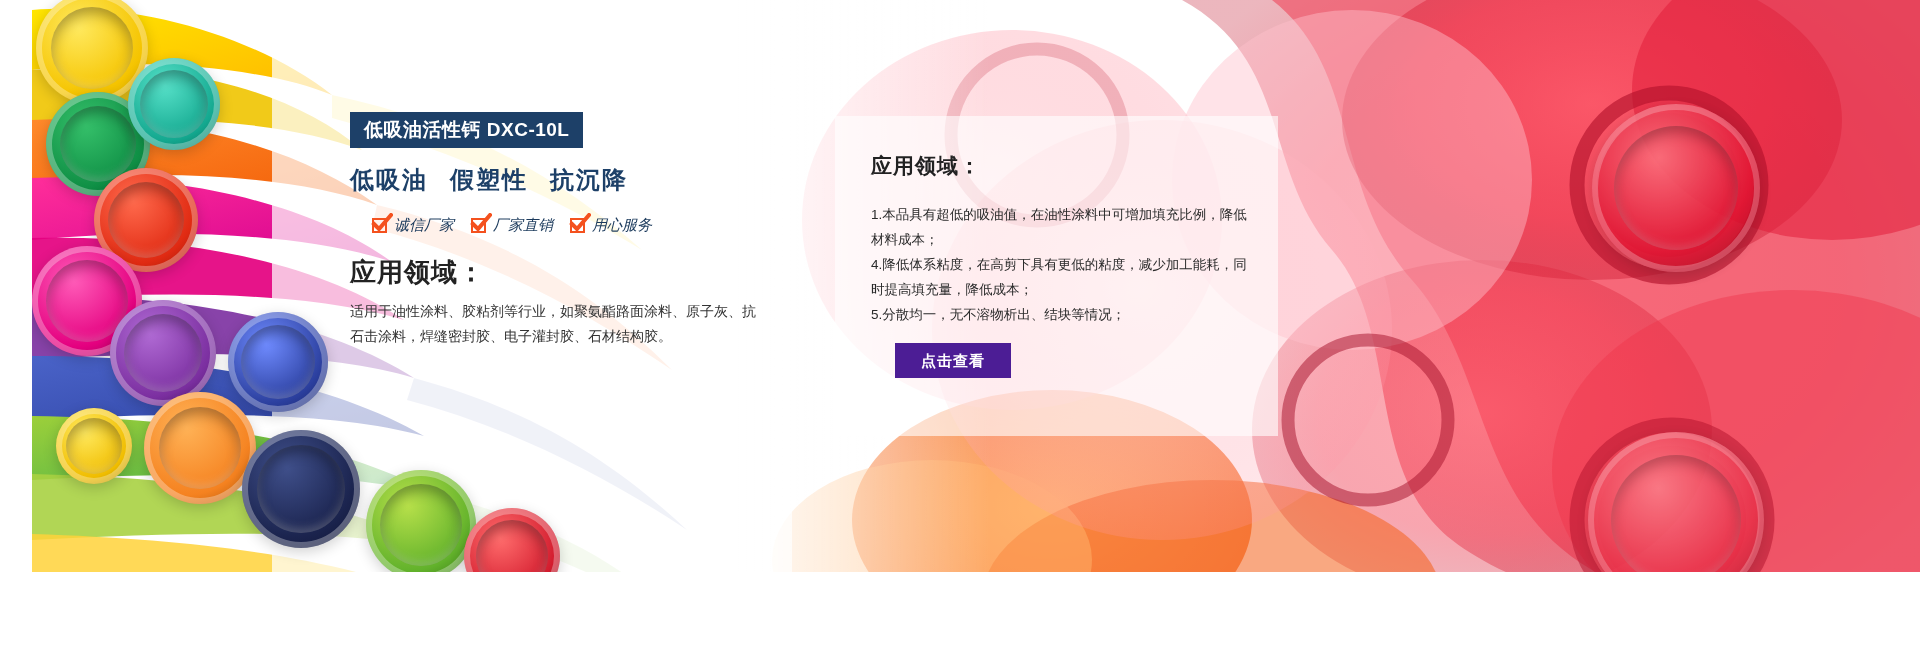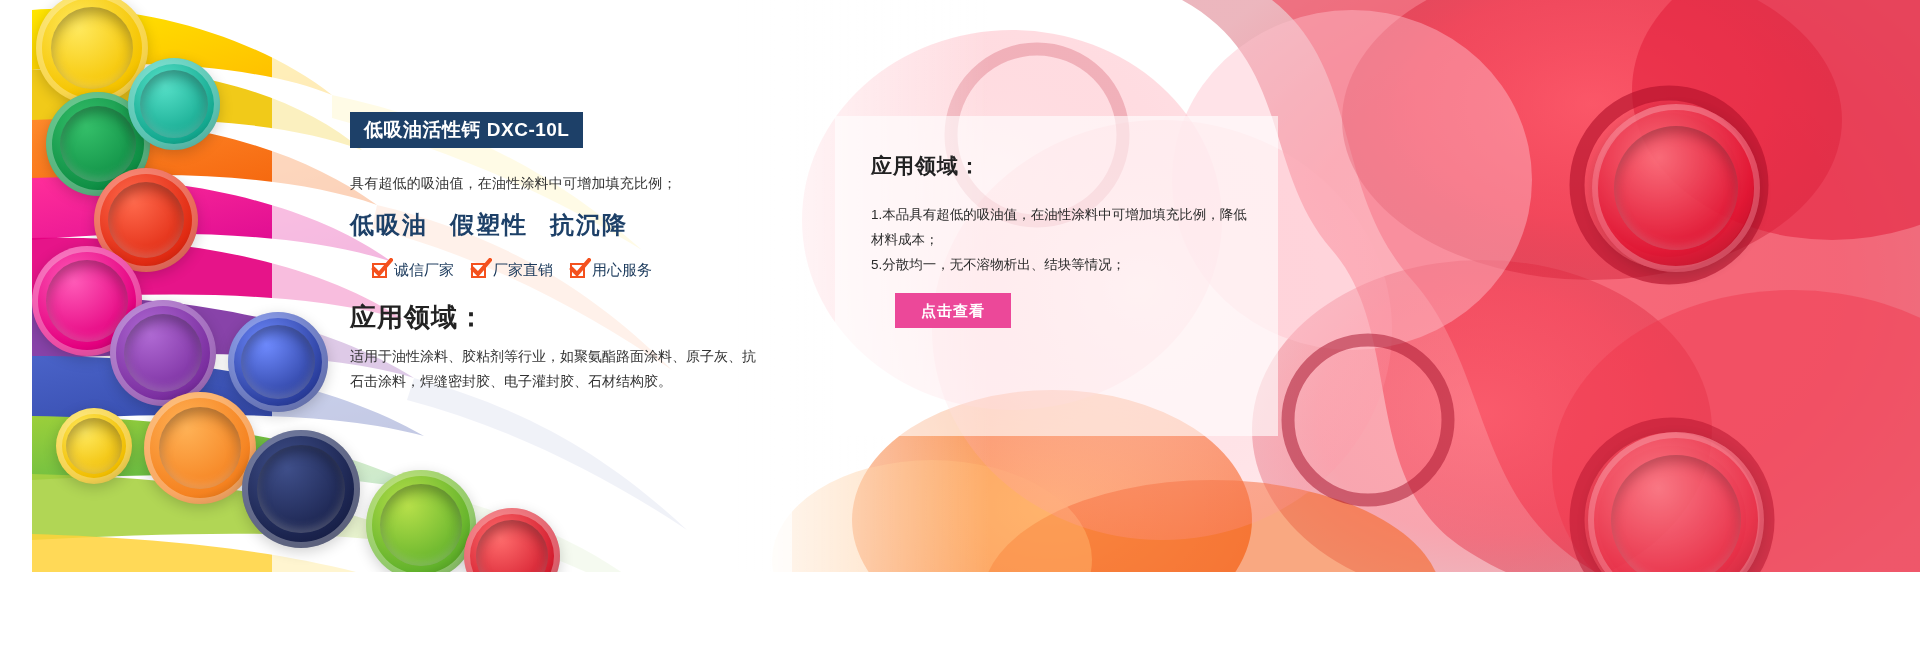--- a/index.html
+++ b/index.html
@@ -65,21 +65,21 @@
   }
   .headline span { margin-right:22px; }
   .headline span:last-child{ margin-right:0; }
 
   .tags {
     margin-top:20px;
     margin-left:22px;
     display:flex; align-items:center;
     white-space:nowrap;
   }
-  .tag { display:flex; align-items:center; margin-right:17px; }
+  .tag { display:flex; align-items:center; margin-right:17px;font-style:italic; }
   .tag:last-child{ margin-right:0; }
   .tick { position:relative; width:17px; height:17px; margin-right:5px; flex:0 0 auto;}
   .tick .box {
     position:absolute; left:0; top:1px; width:15px; height:15px;
     border:2px solid #f4511e; background:transparent;
   }
   .tick svg { position:absolute; left:-1px; top:-4px; }
   .tag-label { font-size:15px; color:#1b3a5c; font-family:"Liberation Serif","DejaVu Serif",serif;}
 
   .section-head {
@@ -103,21 +103,21 @@
     font-size:21px; font-weight:bold; color:#222222; letter-spacing:1px;
   }
   .panel-list {
     margin-top:22px;
     font-size:13.5px; color:#2a2a2a; line-height:25px;
   }
   .panel-list li { list-style:none; }
   .cta {
     display:inline-block;
     margin-top:16px; margin-left:24px;
-    background:#ec4899;
+    background:#4c1d95;
     color:#ffffff;
     font-size:15px;
     font-weight:bold;
     letter-spacing:1px;
     padding:10px 26px;
     border:0; cursor:pointer;
     line-height:1;
   }
 </style>
 </head>
@@ -270,21 +270,20 @@
 
     <div class="can" style="left:1556px; top:432px; width:176px; height:176px; opacity:.72; background:radial-gradient(circle at 40% 32%, #ff8f98, #e62a43 62%, #93071d);">
       <div class="can-rim"></div>
       </div>
   </div>
 
   <div class="content-left">
 
     <div class="title-chip">低吸油活性钙 DXC-10L</div>
 
-    <div class="subline">具有超低的吸油值，在油性涂料中可增加填充比例；</div>
 
     <div class="headline">
       <span>低吸油</span><span>假塑性</span><span>抗沉降</span>
     </div>
 
     <div class="tags">
 
       <div class="tag">
         <span class="tick">
           <span class="box"></span>
@@ -320,20 +319,21 @@
 
     <div class="section-body">适用于油性涂料、胶粘剂等行业，如聚氨酯路面涂料、原子灰、抗石击涂料，焊缝密封胶、电子灌封胶、石材结构胶。</div>
   </div>
 
   <div class="panel">
     <div class="panel-inner">
       <div class="panel-title">应用领域：</div>
 
       <ul class="panel-list">
         <li>1.本品具有超低的吸油值，在油性涂料中可增加填充比例，降低材料成本；</li>
+        <li>4.降低体系粘度，在高剪下具有更低的粘度，减少加工能耗，同时提高填充量，降低成本；</li>
         <li>5.分散均一，无不溶物析出、结块等情况；</li>
       </ul>
 
       <button class="cta">点击查看</button>
     </div>
   </div>
 
 </div>
 
 </body></html>

